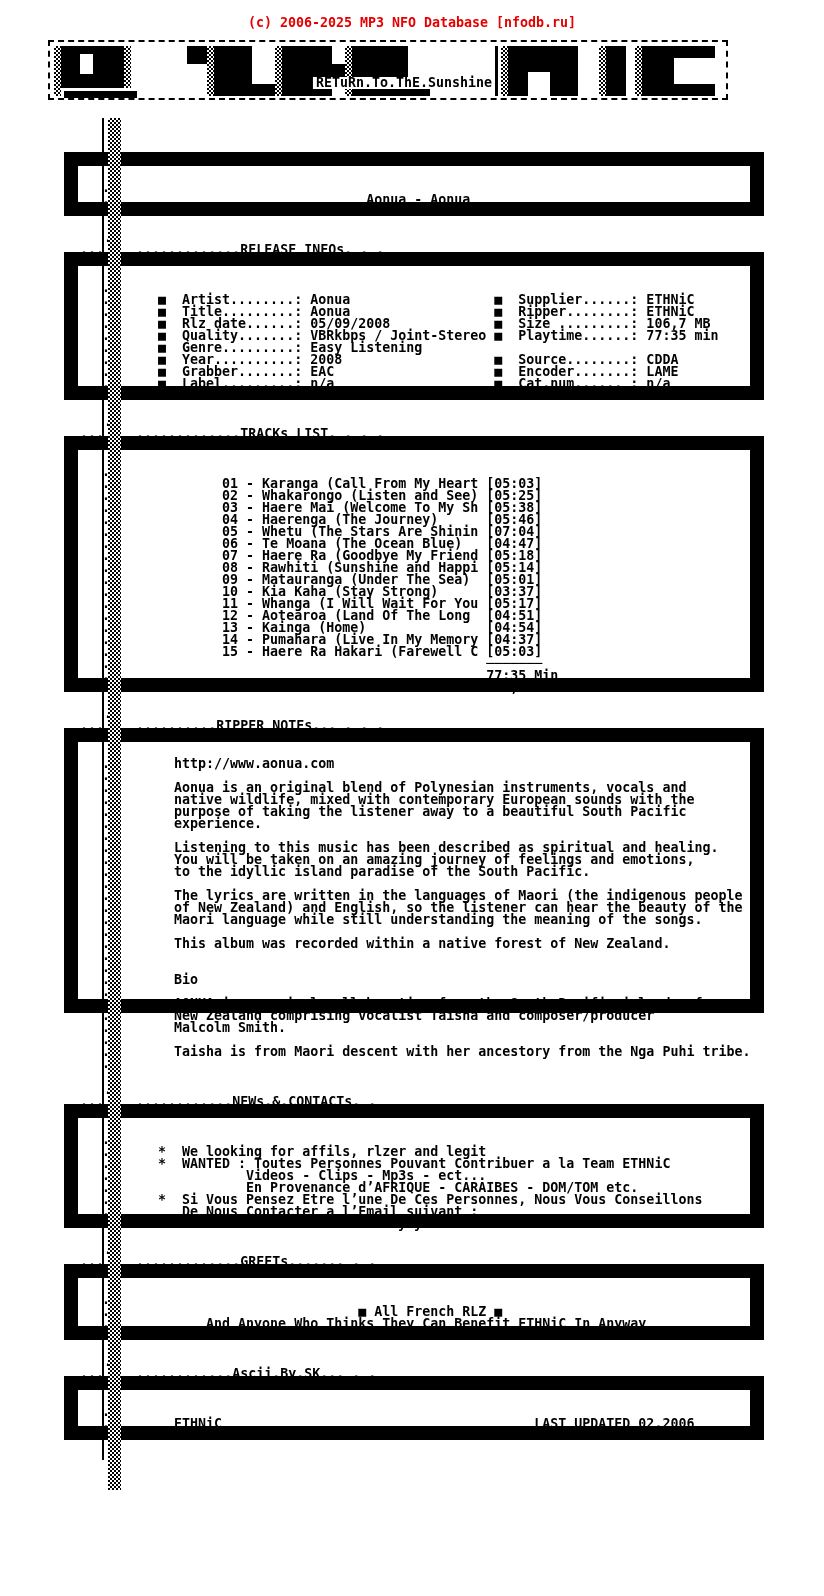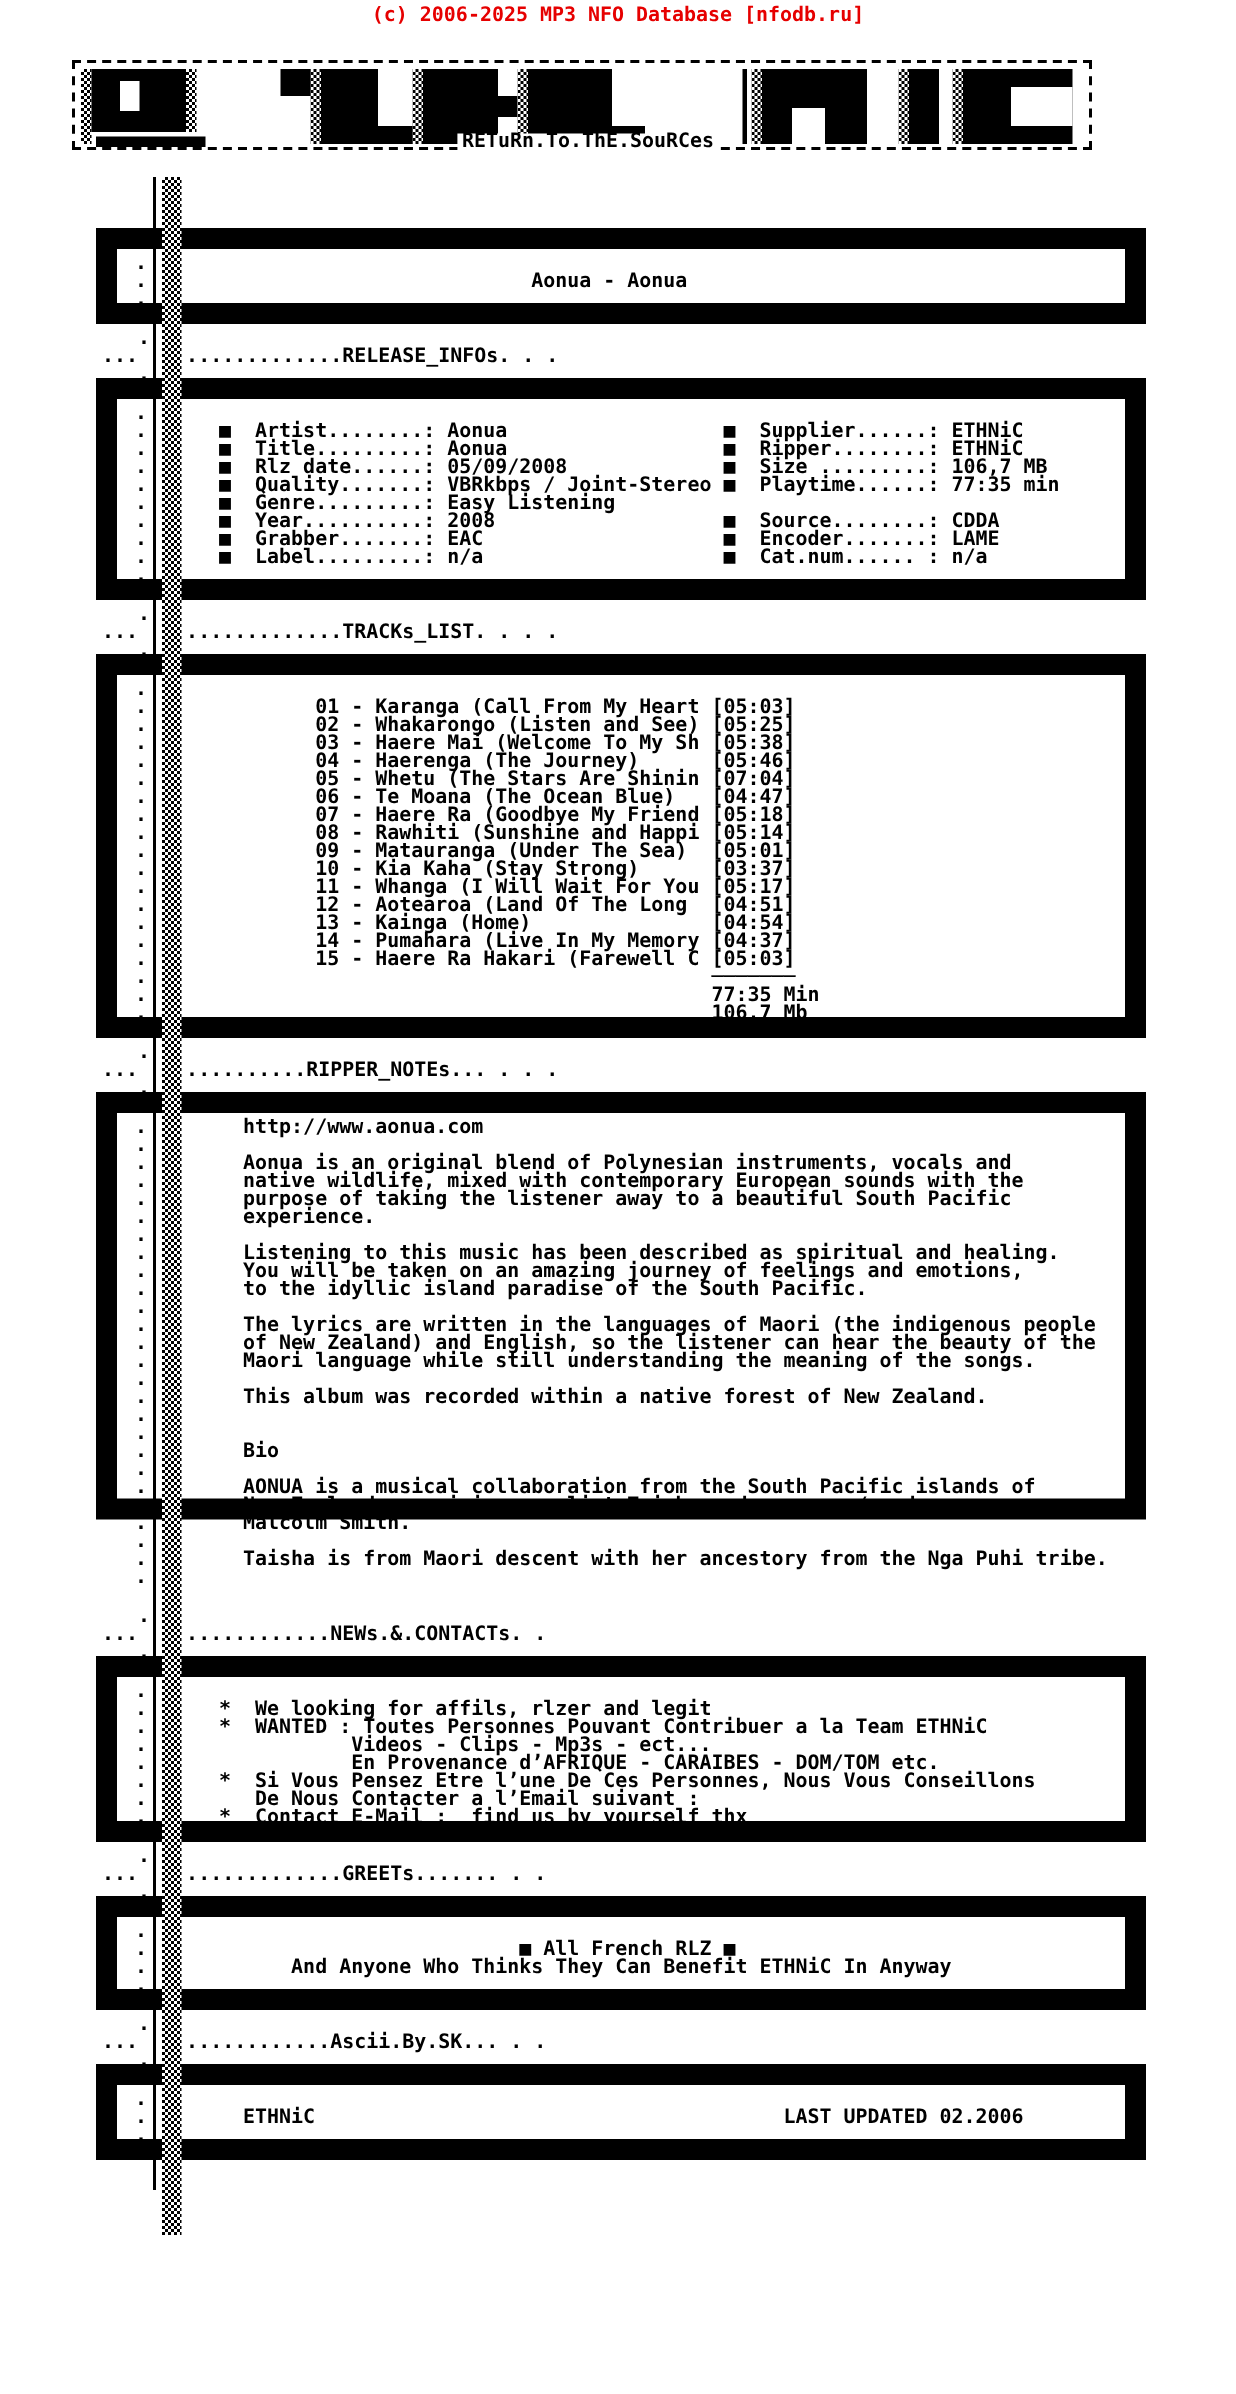--- a/index.html
+++ b/index.html
@@ -1,18 +1,18 @@
 <!DOCTYPE html>
 <html><head>
 <meta charset="utf-8">
 <style>
   html,body{margin:0;padding:0;background:#fff;}
   #page{position:relative;width:824px;height:1596px;background:#fff;overflow:hidden;
         font-family:"DejaVu Sans Mono","Liberation Mono",monospace;}
-  pre{margin:4px;padding:0;font-family:"DejaVu Sans Mono","Liberation Mono",monospace;
+  pre{margin:16px;padding:0;font-family:"DejaVu Sans Mono","Liberation Mono",monospace;
       font-size:13.3px;line-height:12px;font-weight:bold;white-space:pre;color:#000;}
   .abs{position:absolute;}
   .copyright{top:1px;left:0;right:0;text-align:center;color:#e60000;}
   
   .logo-box{top:40px;left:48px;width:680px;height:60px;border:2px dashed #000;box-sizing:border-box;background:#fff;}
   .logo-box .blk{position:absolute;background:#000;}
   .logo-box .wht{position:absolute;background:#fff;}
   .chk{background:repeating-conic-gradient(#000 0% 25%,#fff 0% 50%);background-size:4px 4px;}
   .logo-box .chkcol{position:absolute;}
   .tagline{position:absolute;left:50%;bottom:-7px;transform:translateX(-50%);background:#fff;padding:0 3px;}
@@ -64,21 +64,21 @@
     </div>
     <div>
       <div class="chkcol chk" style="left:549px;top:4px;width:7px;height:50px;"></div>
       <div class="blk" style="left:556px;top:4px;width:20px;height:50px;"></div>
     </div>
     <div>
       <div class="chkcol chk" style="left:585px;top:4px;width:7px;height:50px;"></div>
       <div class="blk" style="left:592px;top:4px;width:73px;height:50px;"></div>
       <div class="wht" style="left:624px;top:16px;width:41px;height:26px;"></div>
     </div>
-    <pre class="tagline">RETuRn.To.ThE.SouRCes</pre>
+    <pre class="tagline">RETuRn.To.ThE.Sunshine</pre>
   </div>
 
 
   <div class="nfo-box" style="top:152px;height:64px;">
     <pre id="p-box1"> .
  .                                Aonua - Aonua
  .</pre>
   </div>
 
   <pre class="sec-head" style="top:216px;" id="h-infos">           .

